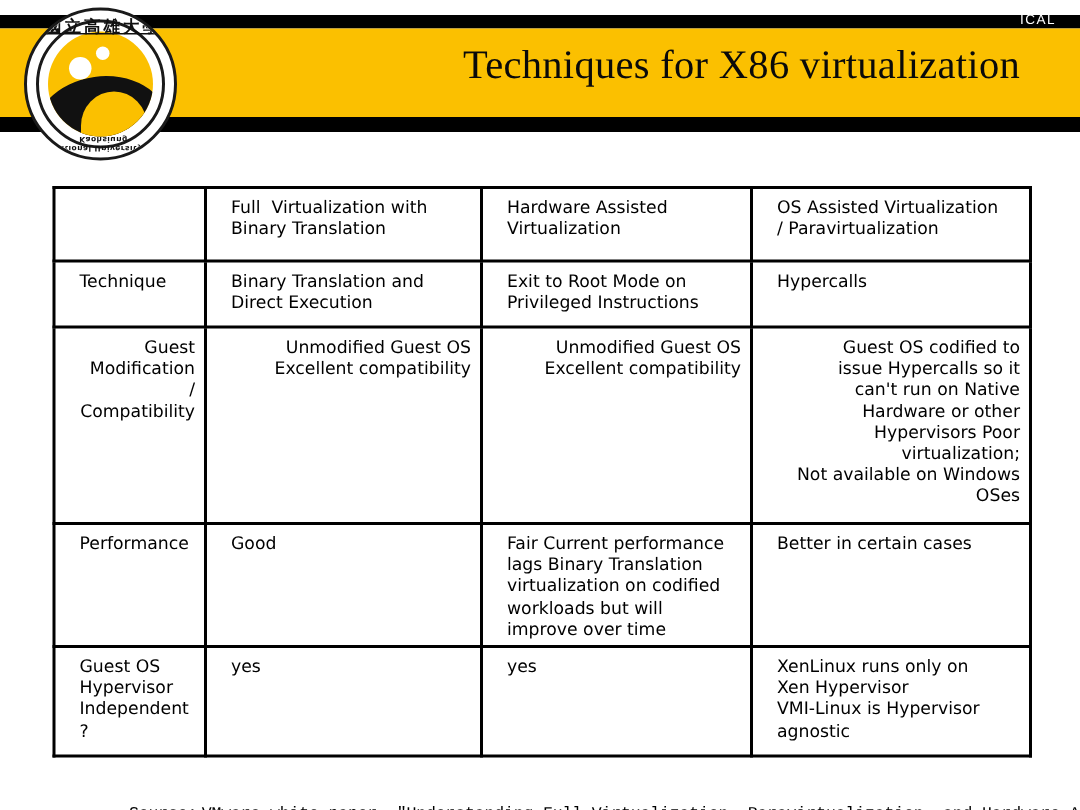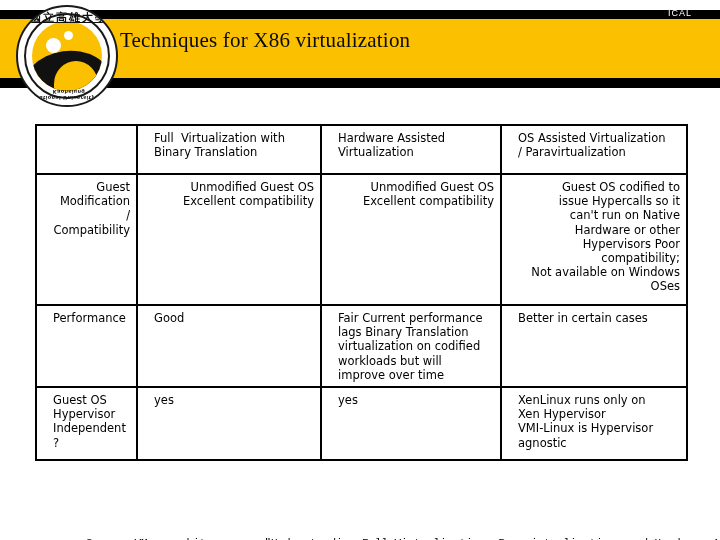--- a/index.html
+++ b/index.html
@@ -39,31 +39,31 @@
     left: 0; top: 78px;
     width: 720px; height: 10px;
     background: #000000;
   }
 
   #slide-title {
     position: absolute;
     left: 120px;
     top: 28px;
     width: 560px;
-    text-align: left;
+    text-align: right;
     font-family: "Liberation Serif", "DejaVu Serif", serif;
-    font-size: 21px;
+    font-size: 27px;
     color: #0a0a0a;
     letter-spacing: 0.2px;
     white-space: nowrap;
   }
 
   #corner-tag {
     position: absolute;
-    right: 28px;
+    right: 16px;
     top: 9px;
     font-family: "Liberation Sans", sans-serif;
     font-size: 9px;
     color: #ffffff;
     letter-spacing: 1px;
     line-height: 9px;
     overflow: hidden;
     height: 7px;
   }
 
@@ -240,20 +240,36 @@
       <td>
         <span class="cell-line">Hardware Assisted</span>
         <span class="cell-line">Virtualization</span>
       </td>
       <td>
         <span class="cell-line">OS Assisted Virtualization</span>
         <span class="cell-line">/ Paravirtualization</span>
       </td>
     </tr>
 
+    <tr class="r-tech">
+      <td>
+        <span class="cell-line">Technique</span>
+      </td>
+      <td>
+        <span class="cell-line">Binary Translation and</span>
+        <span class="cell-line">Direct Execution</span>
+      </td>
+      <td>
+        <span class="cell-line">Exit to Root Mode on</span>
+        <span class="cell-line">Privileged Instructions</span>
+      </td>
+      <td>
+        <span class="cell-line">Hypercalls</span>
+      </td>
+    </tr>
 
     <tr class="r-guest">
       <td>
         <span class="cell-line">Guest</span>
         <span class="cell-line">Modification</span>
         <span class="cell-line">/</span>
         <span class="cell-line">Compatibility</span>
       </td>
       <td>
         <span class="cell-line">Unmodified Guest OS</span>
@@ -262,21 +278,21 @@
       <td>
         <span class="cell-line">Unmodified Guest OS</span>
         <span class="cell-line">Excellent compatibility</span>
       </td>
       <td>
         <span class="cell-line">Guest OS codified to</span>
         <span class="cell-line">issue Hypercalls so it</span>
         <span class="cell-line">can't run on Native</span>
         <span class="cell-line">Hardware or other</span>
         <span class="cell-line">Hypervisors Poor</span>
-        <span class="cell-line">compatibility;</span>
+        <span class="cell-line">virtualization;</span>
         <span class="cell-line">Not available on Windows</span>
         <span class="cell-line">OSes</span>
       </td>
     </tr>
 
     <tr class="r-perf">
       <td>
         <span class="cell-line">Performance</span>
       </td>
       <td>

